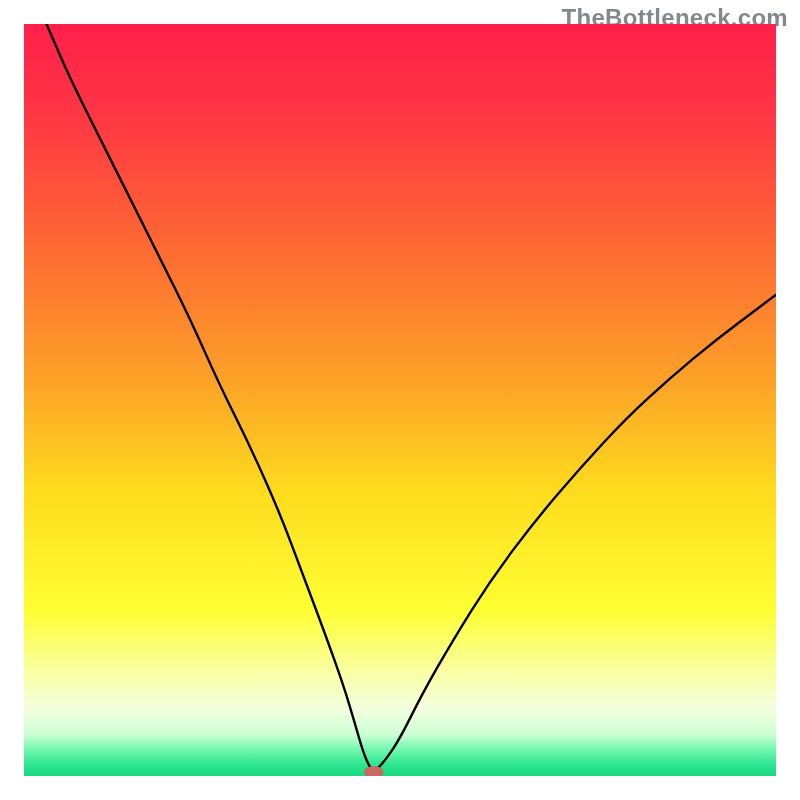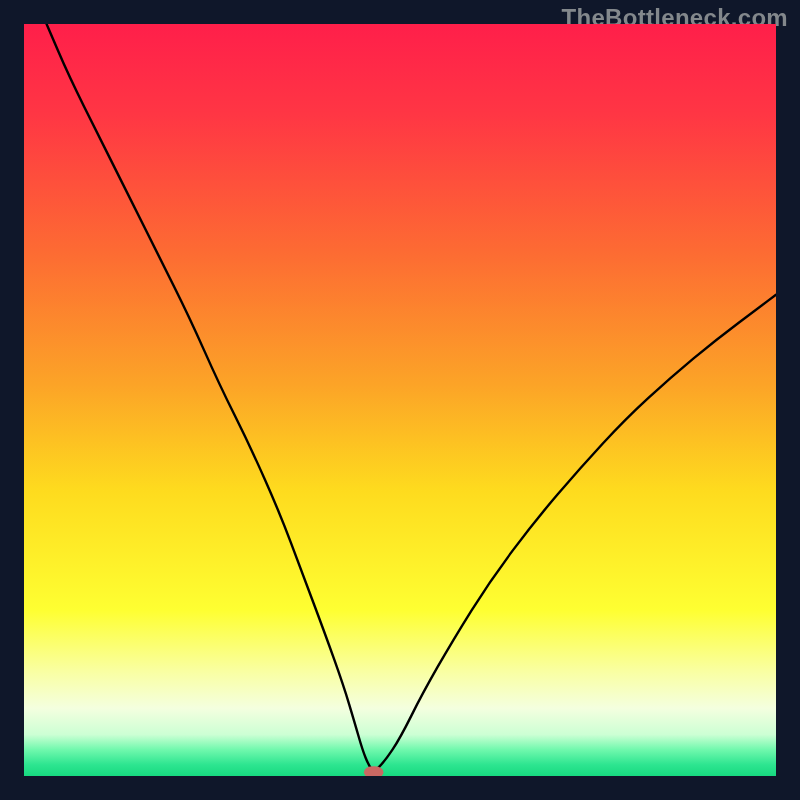--- a/index.html
+++ b/index.html
@@ -6,21 +6,21 @@
     margin: 0;
     padding: 0;
     width: 800px;
     height: 800px;
     background: #000;
   }
   .stage {
     position: relative;
     width: 800px;
     height: 800px;
-    background: #0f172a;
+    background: #ffffff;
   }
   .watermark {
     position: absolute;
     top: 4px;
     right: 12px;
     font-family: Arial, Helvetica, sans-serif;
     font-size: 24px;
     font-weight: 600;
     color: #83888c;
     letter-spacing: 0.3px;

